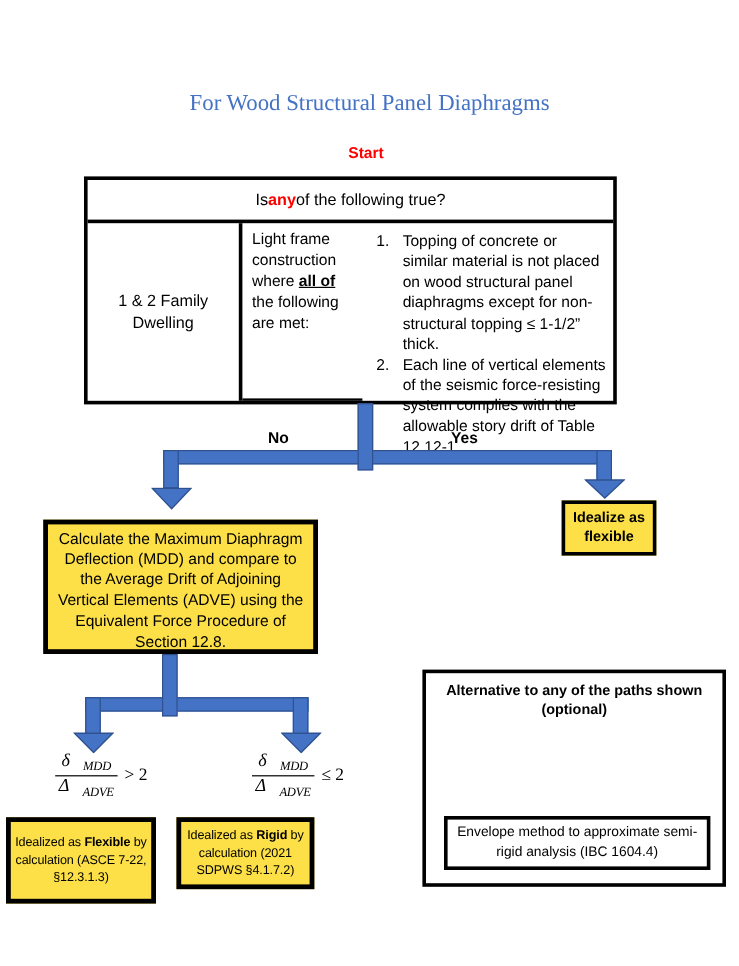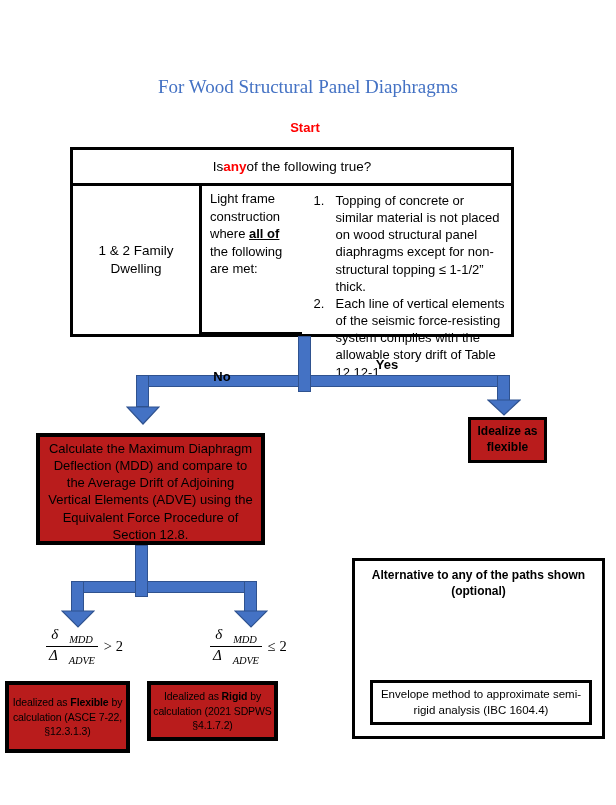--- a/index.html
+++ b/index.html
@@ -31,29 +31,29 @@
   .crit-item{display:flex;}
   .crit-num{flex:0 0 30px;padding-left:8px;box-sizing:border-box;}
   .crit-text{flex:1;padding-right:2px;}
 
   
   .bar{position:absolute;background:#4472C4;border:1px solid #2F528F;box-sizing:border-box;}
   .head{position:absolute;}
   .branch-label{position:absolute;width:50px;text-align:center;font-weight:bold;font-size:13px;}
 
   
-  .box{position:absolute;border:3px solid #000;box-sizing:border-box;background:#b91c1c;
+  .box{position:absolute;border:3px solid #000;box-sizing:border-box;background:#fde047;
        display:flex;align-items:center;justify-content:center;text-align:center;}
   .idealize-flex{left:468px;top:417px;width:79px;height:46px;font-weight:bold;
                  font-size:12px;line-height:1.3;}
   .calc{left:36px;top:433px;width:229px;height:112px;border-width:4px;padding:3px 6px;
         font-size:13px;line-height:1.32;text-align:center;align-items:flex-start;justify-content:flex-start;}
   .outcome{border-width:4px;font-size:10.5px;line-height:1.4;letter-spacing:-0.1px;padding:1px;}
   .outcome-flex{left:5px;top:681px;width:125px;height:72px;}
-  .outcome-rigid{left:147px;top:681px;width:131px;height:60px;}
+  .outcome-rigid{left:147px;top:681px;width:115px;height:60px;}
 
   
   .formula{position:absolute;display:flex;align-items:center;gap:6px;
            font-family:"Liberation Serif",serif;font-size:15px;}
   .frac{display:inline-flex;flex-direction:column;align-items:center;line-height:1.05;}
   .frac .num{padding:0 3px 1px 3px;}
   .frac .den{border-top:1.5px solid #000;padding:1px 3px 0 3px;}
   .sym{font-style:italic;}
   .formula sub{font-size:10.5px;font-style:italic;letter-spacing:-0.2px;margin-left:11px;}
   .rel{font-size:14.5px;}
@@ -104,21 +104,21 @@
   <div class="bar" style="left:136px;top:375px;width:374px;height:12px;"></div>
   <div class="bar" style="left:136px;top:375px;width:13px;height:32px;"></div>
   <div class="bar" style="left:497px;top:375px;width:13px;height:26px;"></div>
   <div class="bar" style="left:298px;top:336px;width:13px;height:56px;"></div>
   <svg class="head" style="left:126px;top:406px;" width="34" height="19" viewBox="0 0 34 19">
       <polygon points="1,1 33,1 17,18" fill="#4472C4" stroke="#2F528F" stroke-width="1.2"></polygon>
     </svg>
   <svg class="head" style="left:487px;top:399px;" width="34" height="17" viewBox="0 0 34 17">
       <polygon points="1,1 33,1 17,16" fill="#4472C4" stroke="#2F528F" stroke-width="1.2"></polygon>
     </svg>
-  <div class="branch-label" style="left:197px;top:357px;margin-top:12px;">No</div>
+  <div class="branch-label" style="left:207px;top:357px;">No</div>
   <div class="branch-label" style="left:362px;top:357px;">Yes</div>
 
   <div class="box idealize-flex">Idealize as flexible</div>
 
   <div class="box calc">Calculate the Maximum Diaphragm Deflection (MDD) and compare to the Average Drift of Adjoining Vertical Elements (ADVE) using the Equivalent Force Procedure of Section 12.8.</div>
 
   <div class="bar" style="left:71px;top:581px;width:186px;height:12px;"></div>
   <div class="bar" style="left:71px;top:581px;width:13px;height:31px;"></div>
   <div class="bar" style="left:244px;top:581px;width:13px;height:31px;"></div>
   <div class="bar" style="left:135px;top:545px;width:13px;height:52px;"></div>

